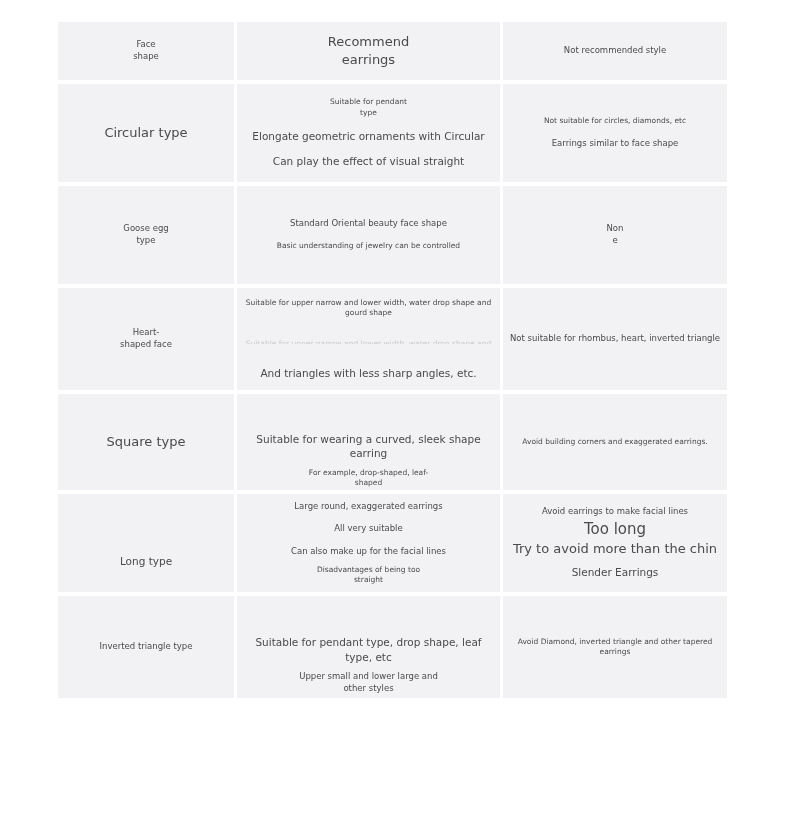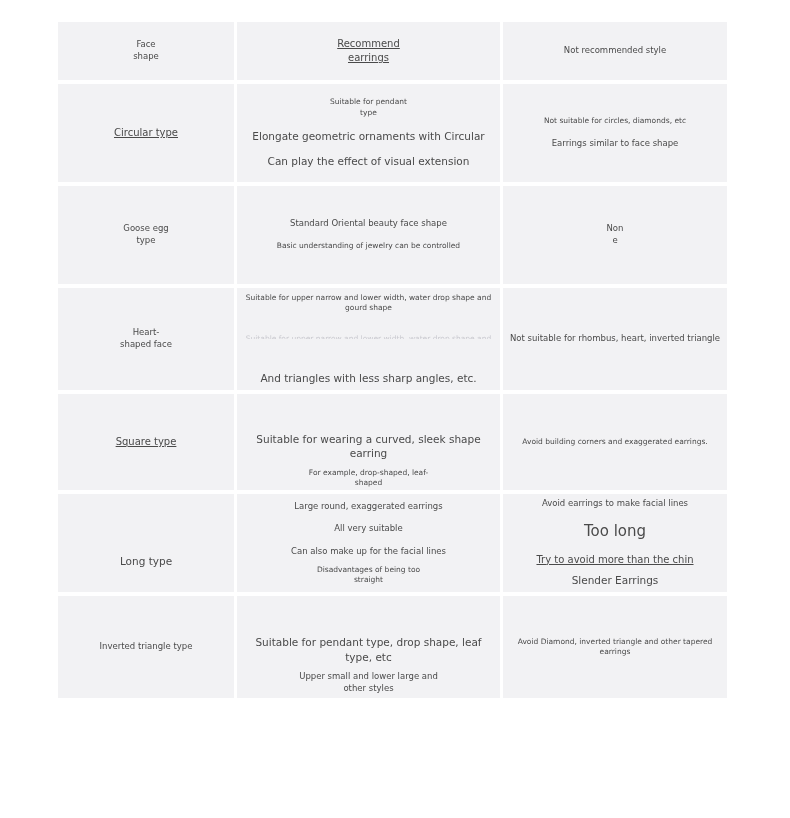--- a/index.html
+++ b/index.html
@@ -51,25 +51,25 @@
   .r-goose .cell { height: 98px; }
   .r-heart .cell { height: 102px; gap: 21px; }
   .r-sq    .cell { height: 96px; }
   .r-long  .cell { height: 98px; }
   .r-inv   .cell { height: 102px; }
 
   .line { line-height: 1.38; white-space: pre-line; }
 
   .t-xs  { font-size: 7.5px; }
   .t-sm  { font-size: 8.5px; }
-  .t-md  { font-size: 10px; text-decoration: underline; }
+  .t-md  { font-size: 13px; }
   .t-lg  { font-size: 10.5px; margin-top: 36px; }
   .t-xl  { font-size: 15px; }
 
-  .gap-xs { margin-top: 11px; }
+  .gap-xs { margin-top: 1px; }
   .gap-sm { margin-top: 7px; }
   .gap-md { margin-top: 11px; }
 
   
   .clipped {
     font-size: 7.5px;
     height: 4px;
     overflow: hidden;
     color: #c9c9cf;
     line-height: 1.0;
@@ -96,21 +96,21 @@
   </div>
 
   <div class="guide-row r-circ">
     <div class="cell col-face">
       <div class="line t-md">Circular type</div>
     </div>
     <div class="cell col-rec">
       <div class="line t-xs">Suitable for pendant
 type</div>
       <div class="line t-lg gap-md">Elongate geometric ornaments with Circular</div>
-      <div class="line t-lg gap-md">Can play the effect of visual extension</div>
+      <div class="line t-lg gap-md">Can play the effect of visual straight</div>
     </div>
     <div class="cell col-notrec">
       <div class="line t-xs">Not suitable for circles, diamonds, etc</div>
       <div class="line t-sm gap-md">Earrings similar to face shape</div>
     </div>
   </div>
 
   <div class="guide-row r-goose">
     <div class="cell col-face">
       <div class="line t-sm">Goose egg

